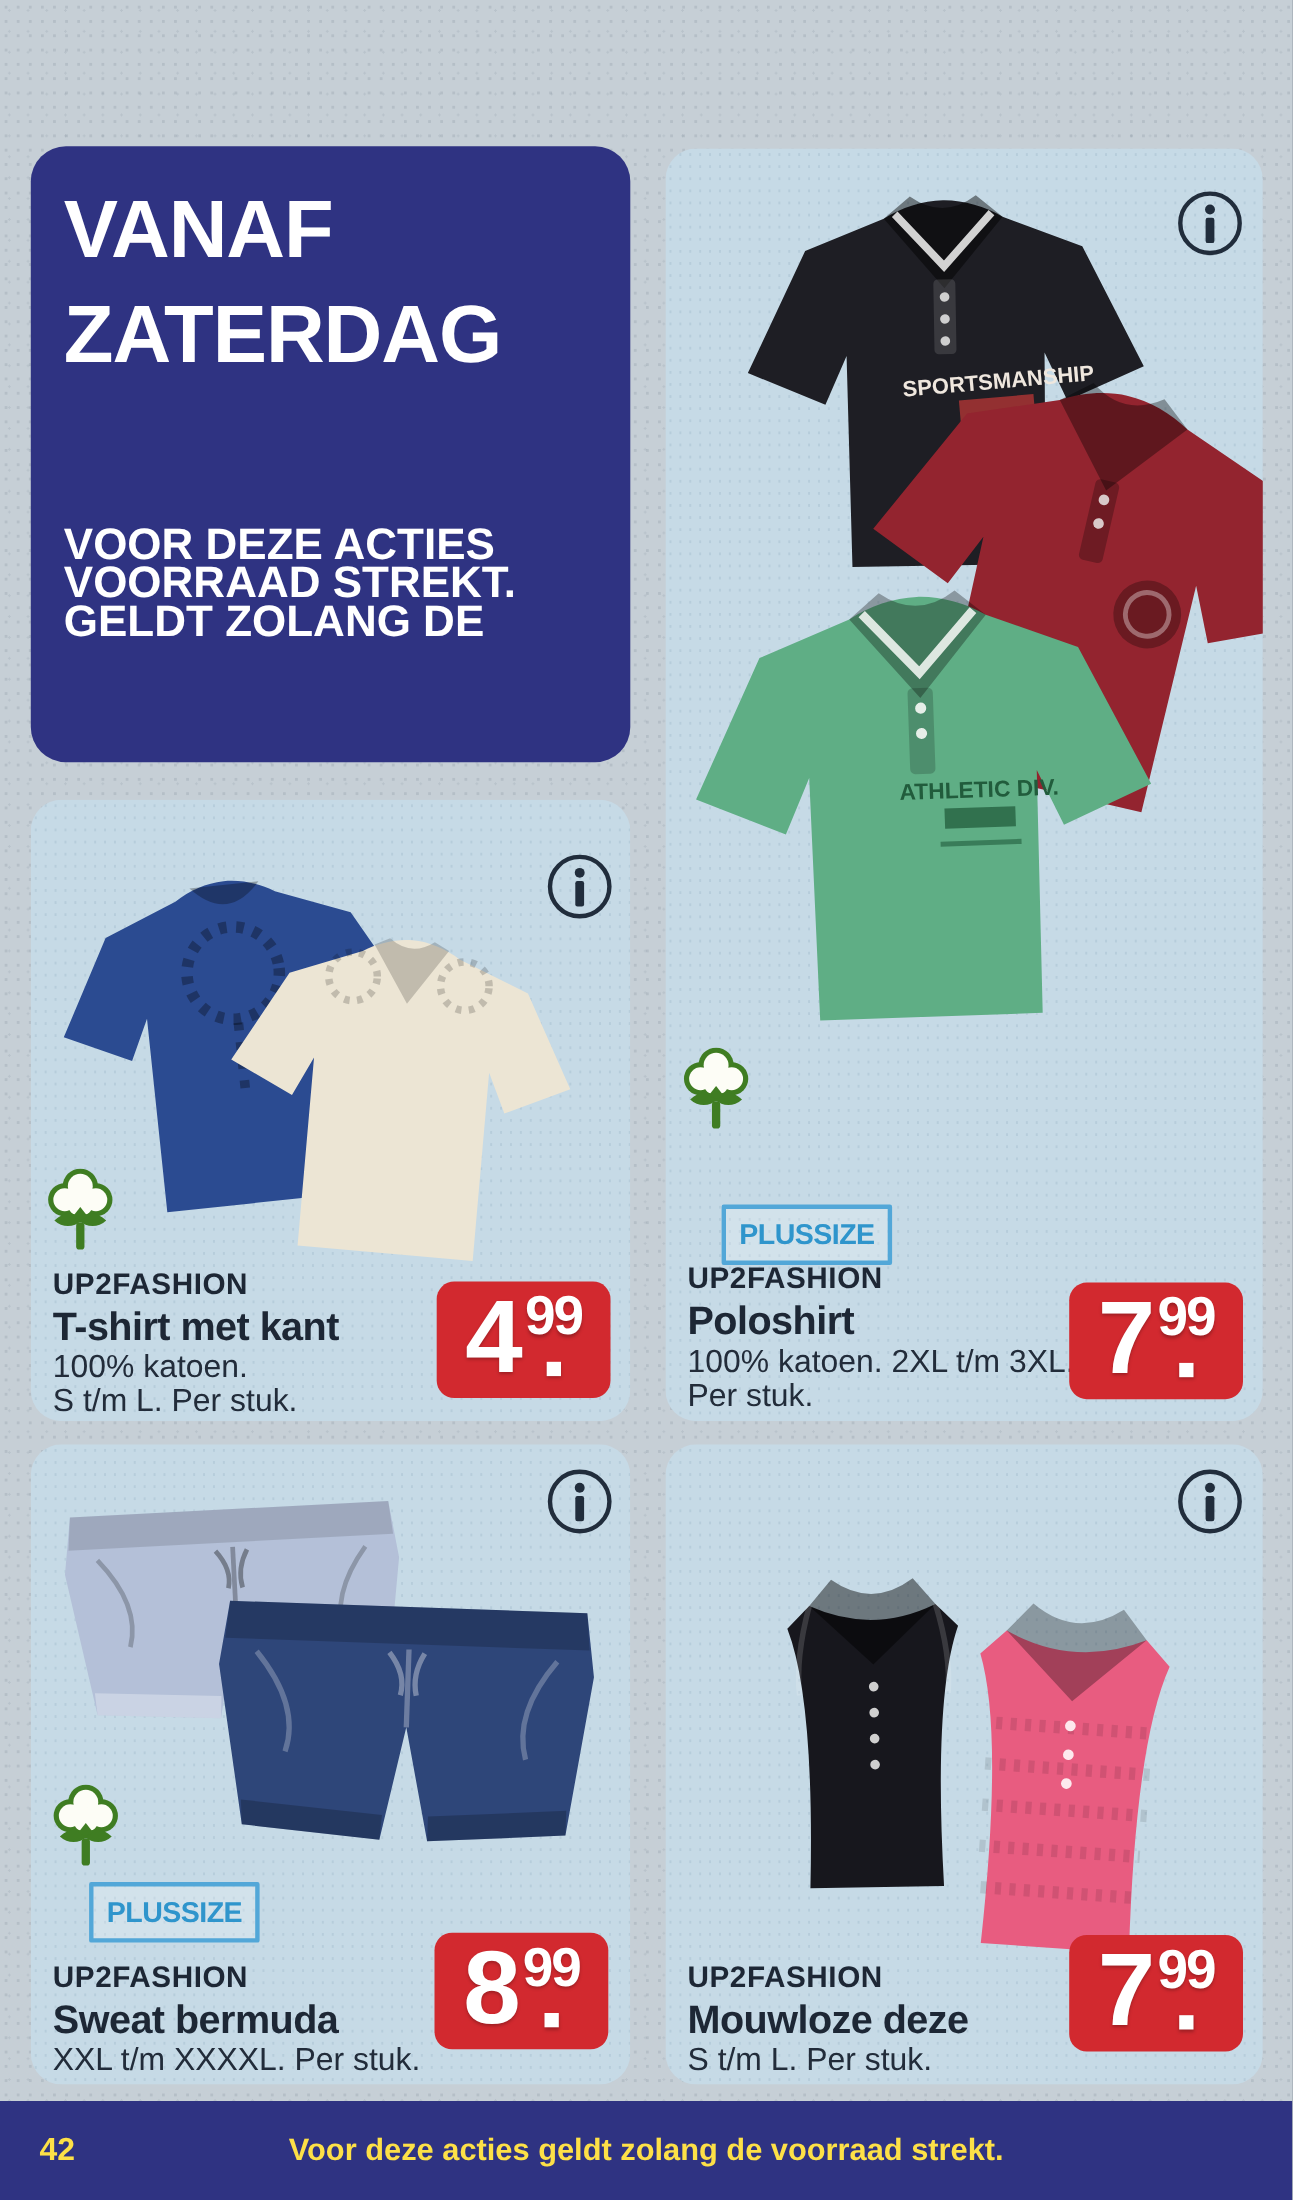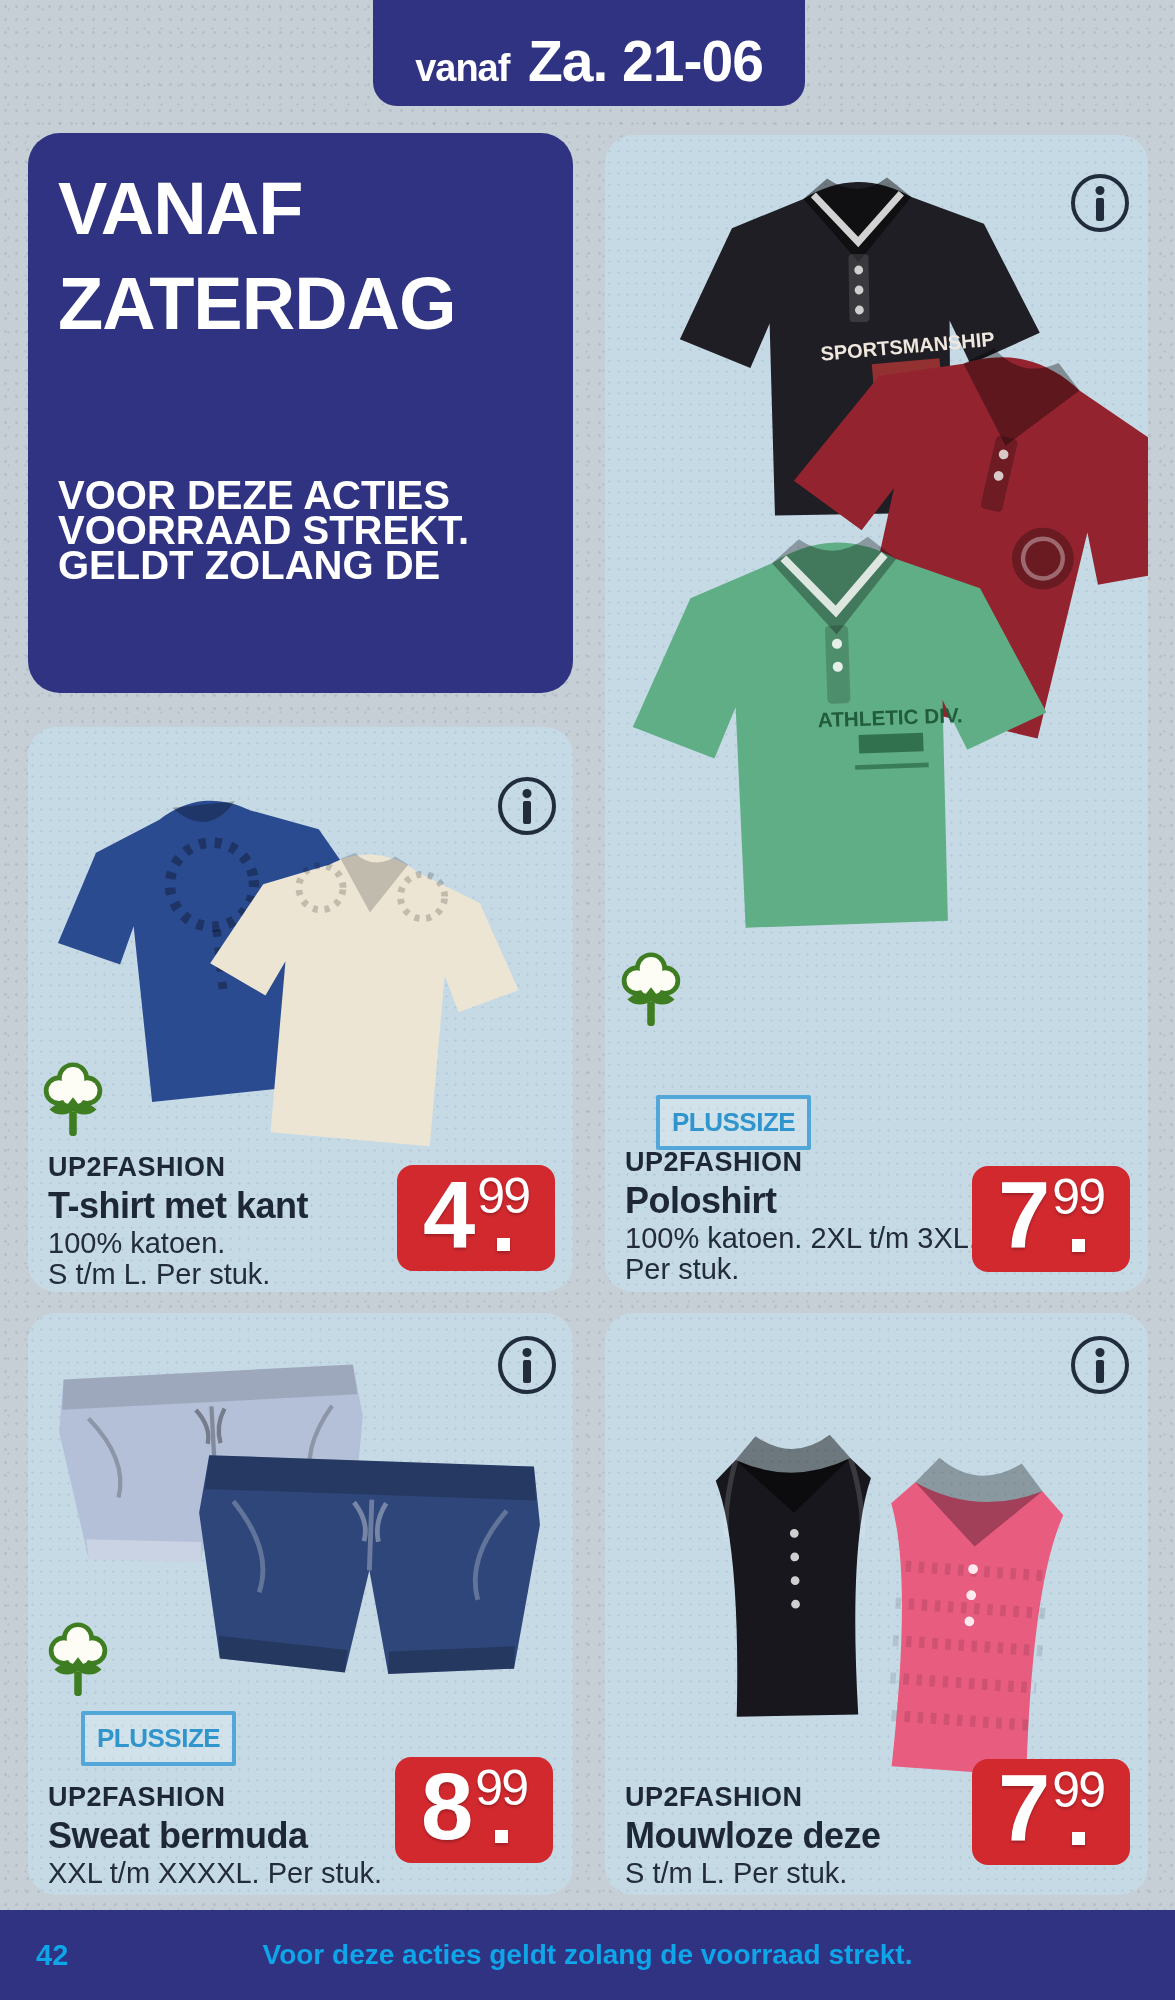--- a/index.html
+++ b/index.html
@@ -59,42 +59,35 @@
   .pname{font-size:36px; font-weight:bold; line-height:44px; letter-spacing:-.5px;}
   .pdesc{font-size:29px; line-height:31px; color:#222c3a;}
   
   .price{
     position:absolute; width:158px; height:106px; background:#d2292f; border-radius:16px;
     display:flex; align-items:center; justify-content:center; color:#fff;
     text-shadow:0 2px 3px rgba(0,0,0,.25);
   }
   .price .euros{font-size:94px; font-weight:bold; line-height:1; letter-spacing:-5px; margin-top:-6px;}
   .price .frac{display:flex; flex-direction:column; align-items:center; margin-left:7px; margin-top:-14px;}
-  .price .cents{font-size:50px; font-weight:normal; line-height:1; letter-spacing:-2px;}
+  .price .cents{font-size:50px; font-weight:bold; line-height:1; letter-spacing:-2px;}
   .price .dot{width:13px; height:13px; background:#fff; margin-top:17px; box-shadow:0 2px 3px rgba(0,0,0,.25);}
   
   .footer{
     position:absolute; left:0; bottom:0; width:100%; height:90px; background:#2f3382;
-    display:flex; align-items:center; justify-content:center; color:#0ea5e9;
+    display:flex; align-items:center; justify-content:center; color:#fde047;
   }
   .page-num{position:absolute; left:36px; top:50%; transform:translateY(-50%); font-size:29px; font-weight:bold;}
   .footer-note{font-size:28px; font-weight:bold;}
 </style>
 </head>
 <body>
 
 <div class="page">
 
-  <div class="banner">
-    <div class="banner-text">
-      <span class="v">vanaf</span>
-      <span class="v">&nbsp;</span>
-      <span class="d">Za. 21-06</span>
-    </div>
-  </div>
 
   <div class="promo">
     <div class="promo-title">
       <div>VANAF</div>
       <div>ZATERDAG</div>
     </div>
     <div class="promo-note">
       <div>VOOR DEZE ACTIES</div>
       <div>VOORRAAD STREKT.</div>
       <div>GELDT ZOLANG DE</div>

